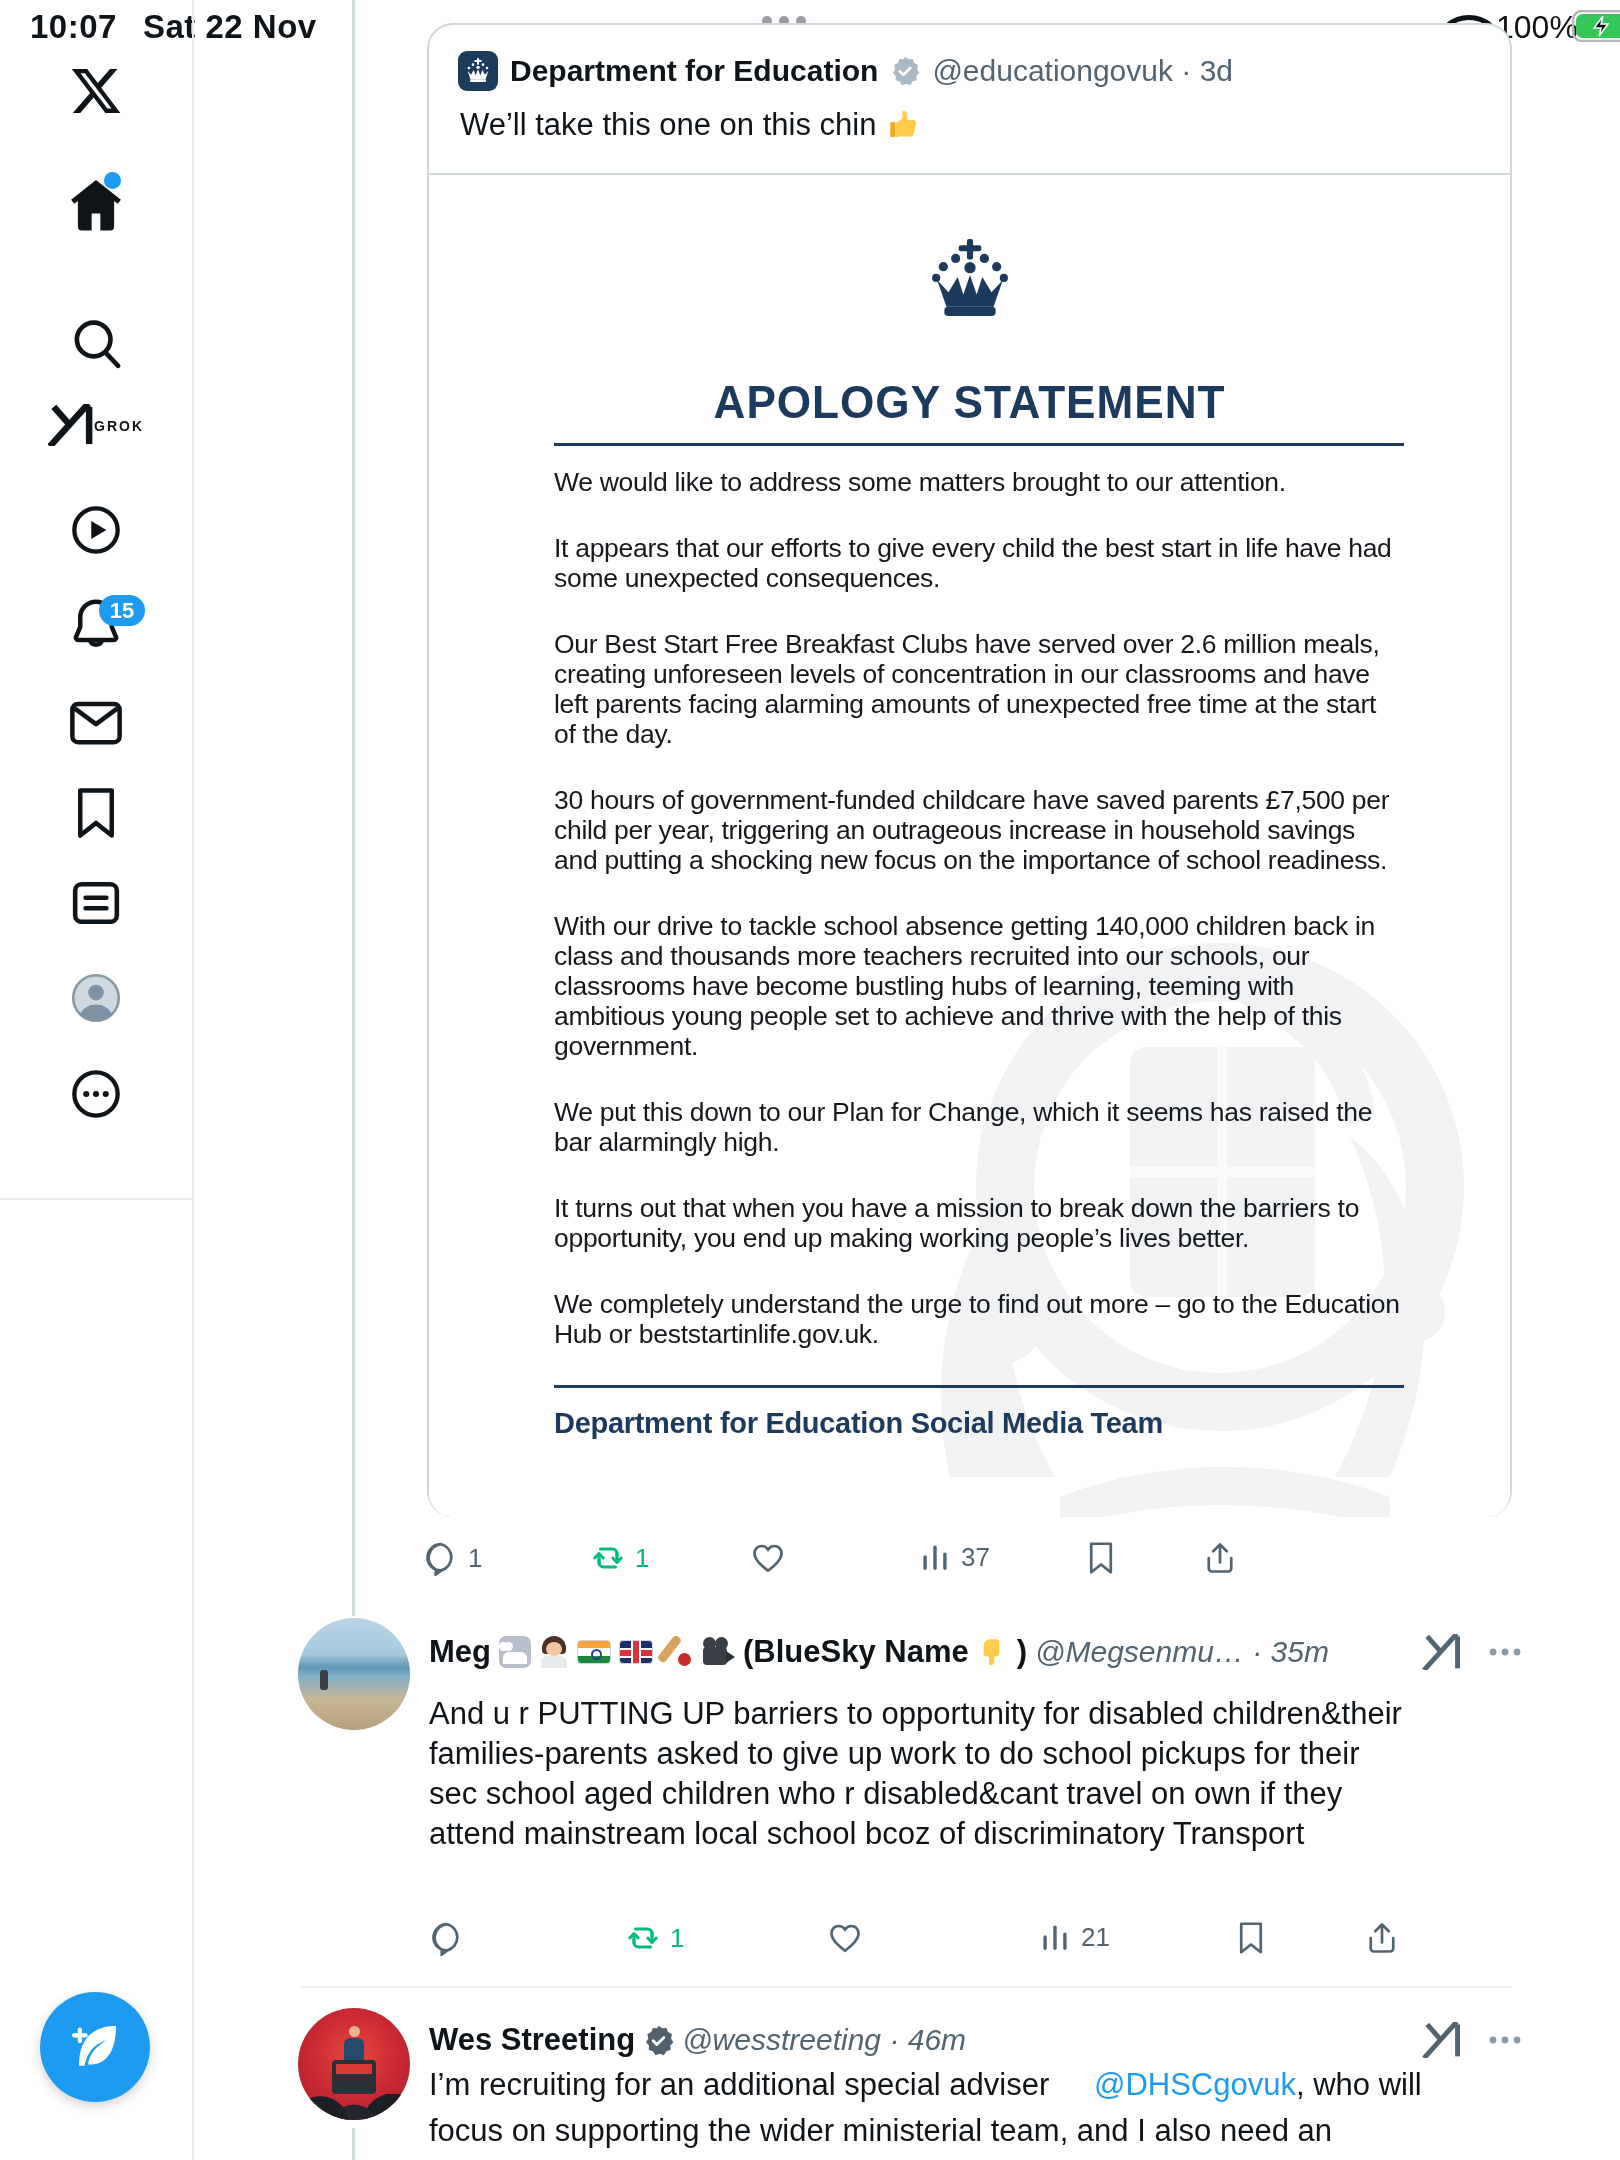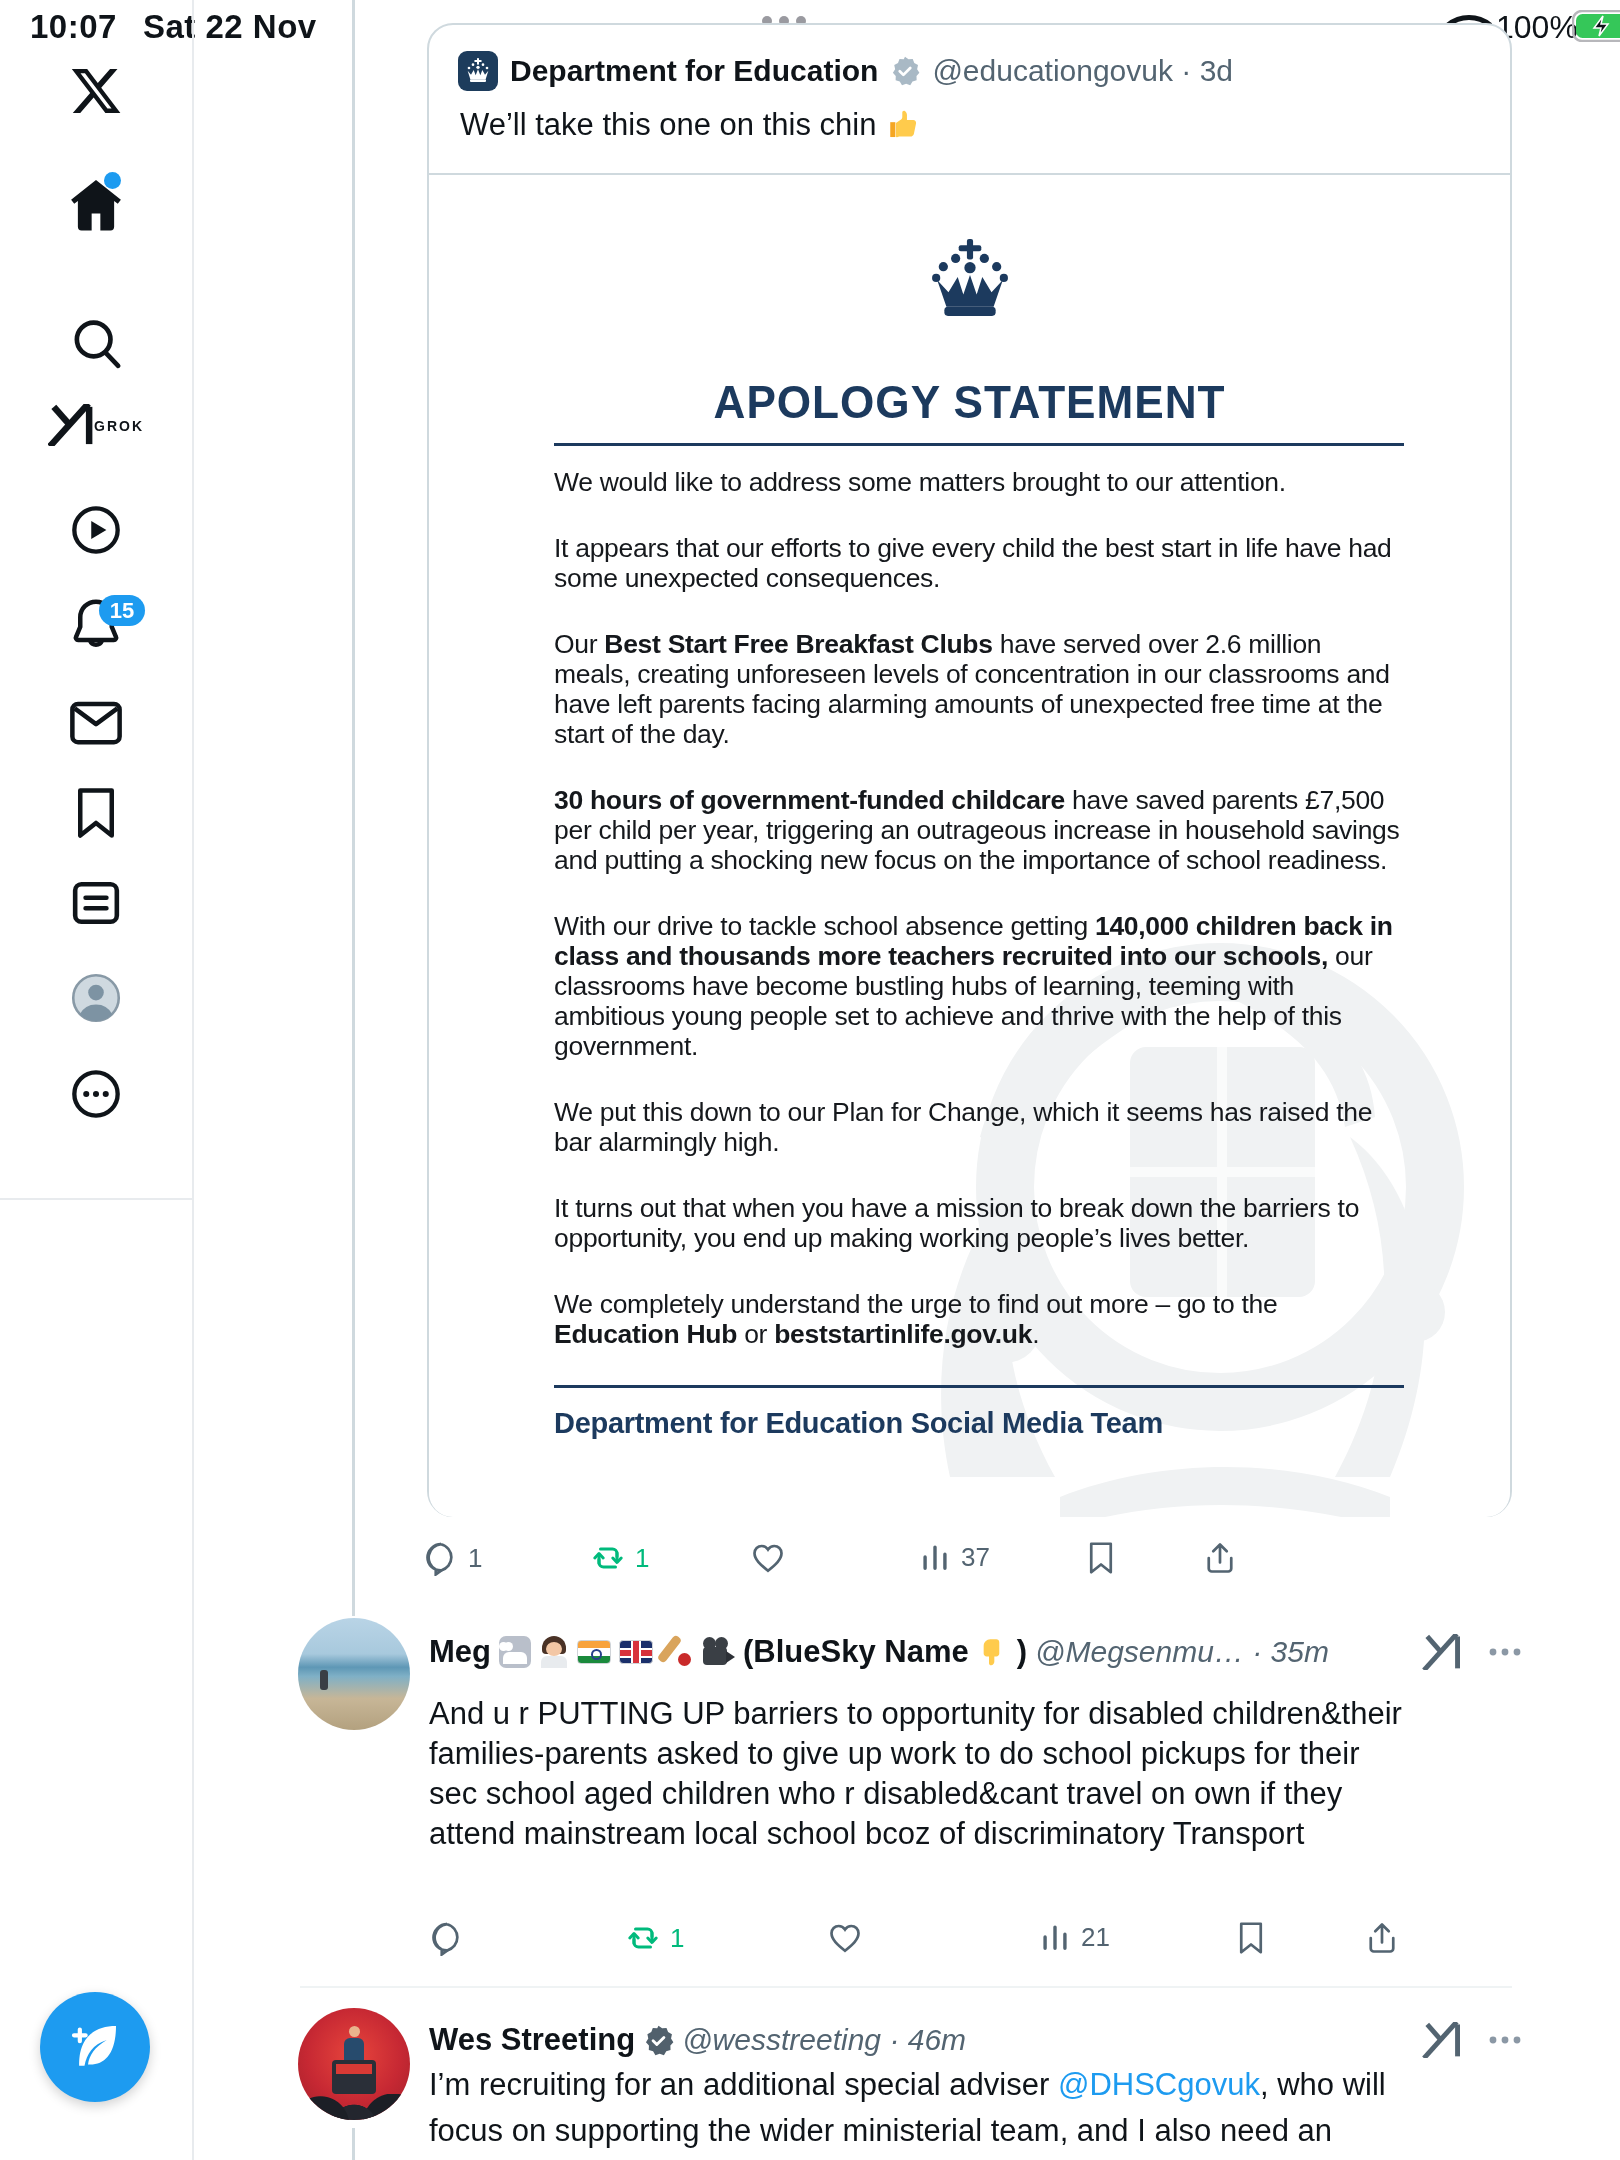--- a/index.html
+++ b/index.html
@@ -39,21 +39,21 @@
   .qc-image{position:absolute;left:0;top:148px;width:100%;height:1342px;border-top:2px solid #cfd9de;
             border-radius:0 0 24px 24px;overflow:hidden;background:#fff;}
   .wm{position:absolute;right:-20px;bottom:-30px;opacity:1;}
   .st-crown{position:absolute;left:503px;top:64px;}
   .st-title{position:absolute;left:0;top:200px;width:100%;text-align:center;color:#1c3a5e;
             font-size:46px;font-weight:800;letter-spacing:1px;transform:scaleX(.96);}
   .st-rule{position:absolute;left:125px;top:268px;width:850px;height:3px;background:#1c3a5e;}
   .st-body{position:absolute;left:125px;top:292px;width:850px;font-size:26.5px;line-height:30px;
            letter-spacing:-.3px;color:#15181c;}
   .st-body p{margin:0 0 36px 0;}
-  .st-body b{font-weight:700;}
+  .st-body b{font-weight:400;}
   .st-rule2{width:850px;height:3px;background:#1c3a5e;margin:6px 0 20px 0;}
   .st-sign{color:#1c3a5e;font-weight:700;font-size:29px;letter-spacing:-.3px;}
   
   .abar{position:absolute;height:40px;}
   .agroup{position:absolute;display:flex;align-items:center;gap:9px;color:#536471;font-size:26px;}
   .agroup.green{color:#00ba7c;}
   
   .avatar-lg{position:absolute;width:112px;height:112px;border-radius:50%;overflow:hidden;}
   .av-meg{background:linear-gradient(180deg,#b9d4e6 0%,#a8c9dd 32%,#5e97b5 44%,#7fb0c6 52%,#c7b697 72%,#b3a17f 100%);}
   .av-meg::after{content:"";position:absolute;left:22px;top:52px;width:8px;height:20px;background:#3a3f45;border-radius:3px;}
@@ -66,21 +66,21 @@
                  background:radial-gradient(circle at 20% 120%,#1c1f26 30%,transparent 31%),
                             radial-gradient(circle at 50% 130%,#23262e 35%,transparent 36%),
                             radial-gradient(circle at 85% 115%,#1c1f26 30%,transparent 31%);}
   .r-name-row{position:absolute;display:flex;align-items:center;gap:8px;white-space:nowrap;}
   .r-name{font-size:31px;font-weight:700;color:#0f1419;}
   .r-handle{font-size:30px;color:#536471;font-style:italic;}
   .r-text{position:absolute;font-size:31px;color:#0f1419;}
   .r-text .ln{display:block;white-space:nowrap;}
   .lh40 .ln{line-height:40px;}
   .lh46 .ln{line-height:46px;}
-  .link{color:#1d9bf0;}
+  .link{color:#1d9bf0;margin-left:36px;}
   .row-extra{position:absolute;display:flex;align-items:center;gap:26px;color:#536471;}
   .divider{position:absolute;left:300px;top:1986px;width:1212px;height:2px;background:#eff3f4;}
   
   .chip{display:inline-block;vertical-align:middle;}
   .chip-family{width:32px;height:32px;border-radius:7px;background:#b9bfca;position:relative;}
   .chip-family i{position:absolute;top:6px;width:9px;height:9px;border-radius:50%;background:#fff;}
   .chip-family i:first-child{left:5px;}
   .chip-family i:last-child{left:18px;}
   .chip-family u{position:absolute;bottom:4px;left:4px;width:24px;height:12px;border-radius:6px 6px 0 0;background:#fff;}
   .chip-teacher{width:30px;height:32px;position:relative;}

